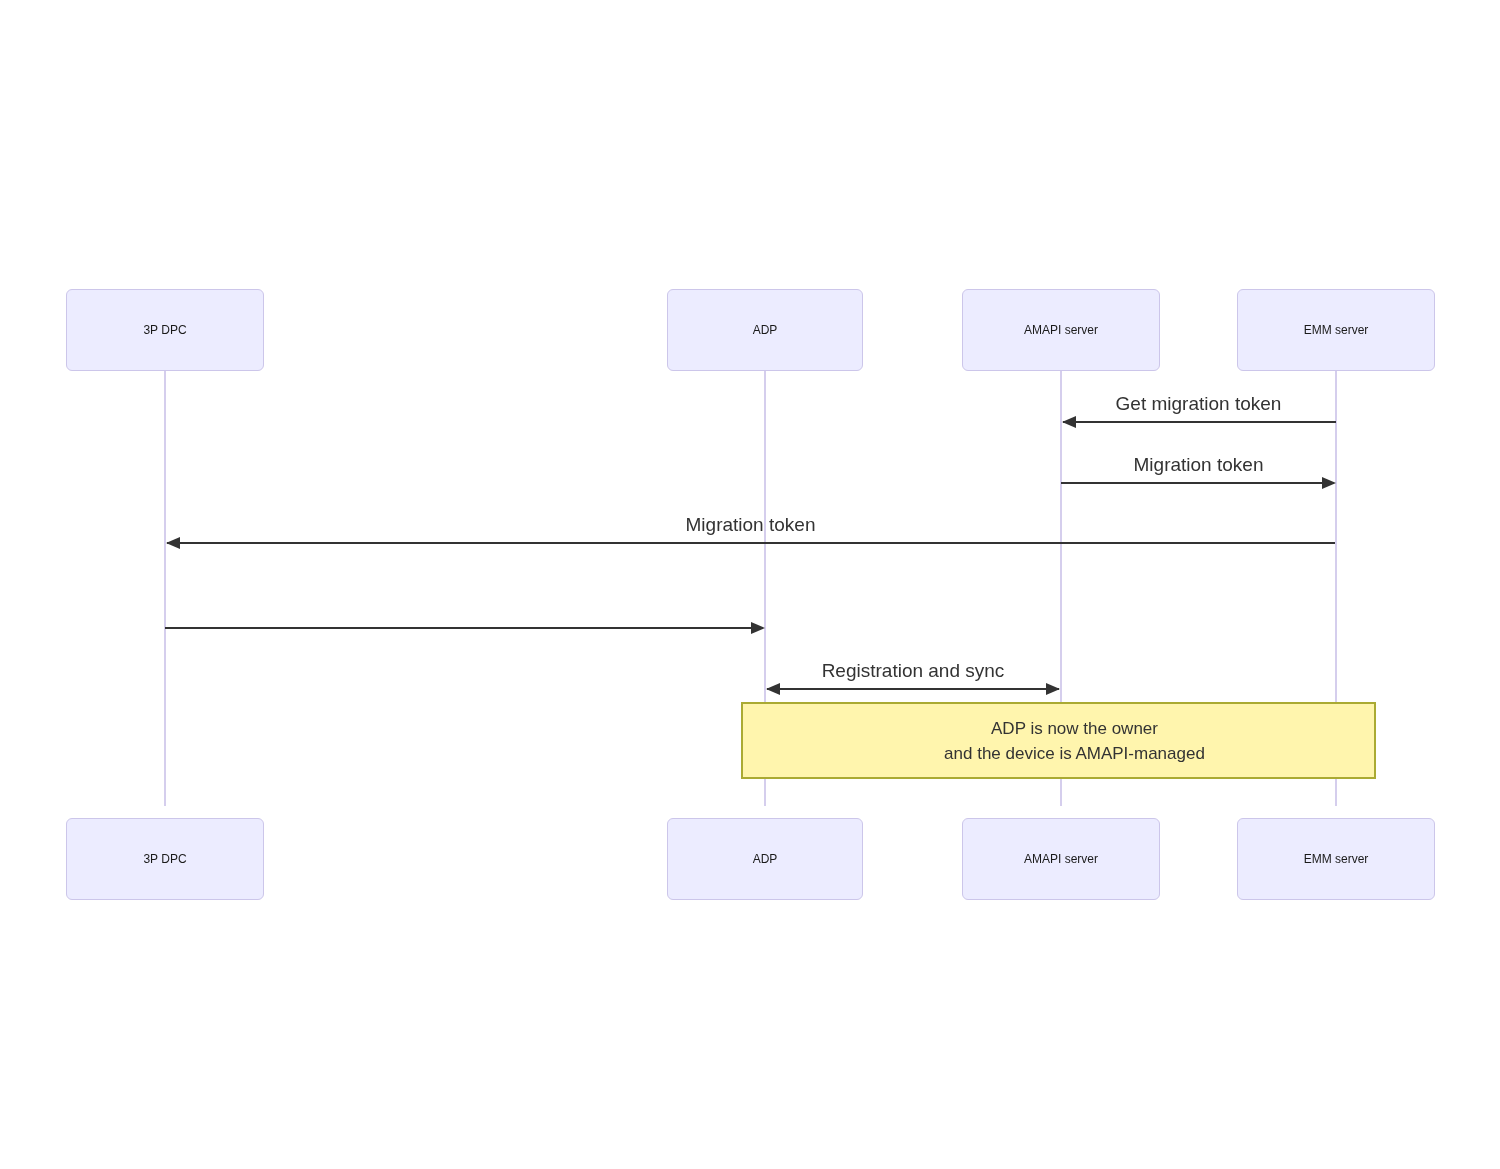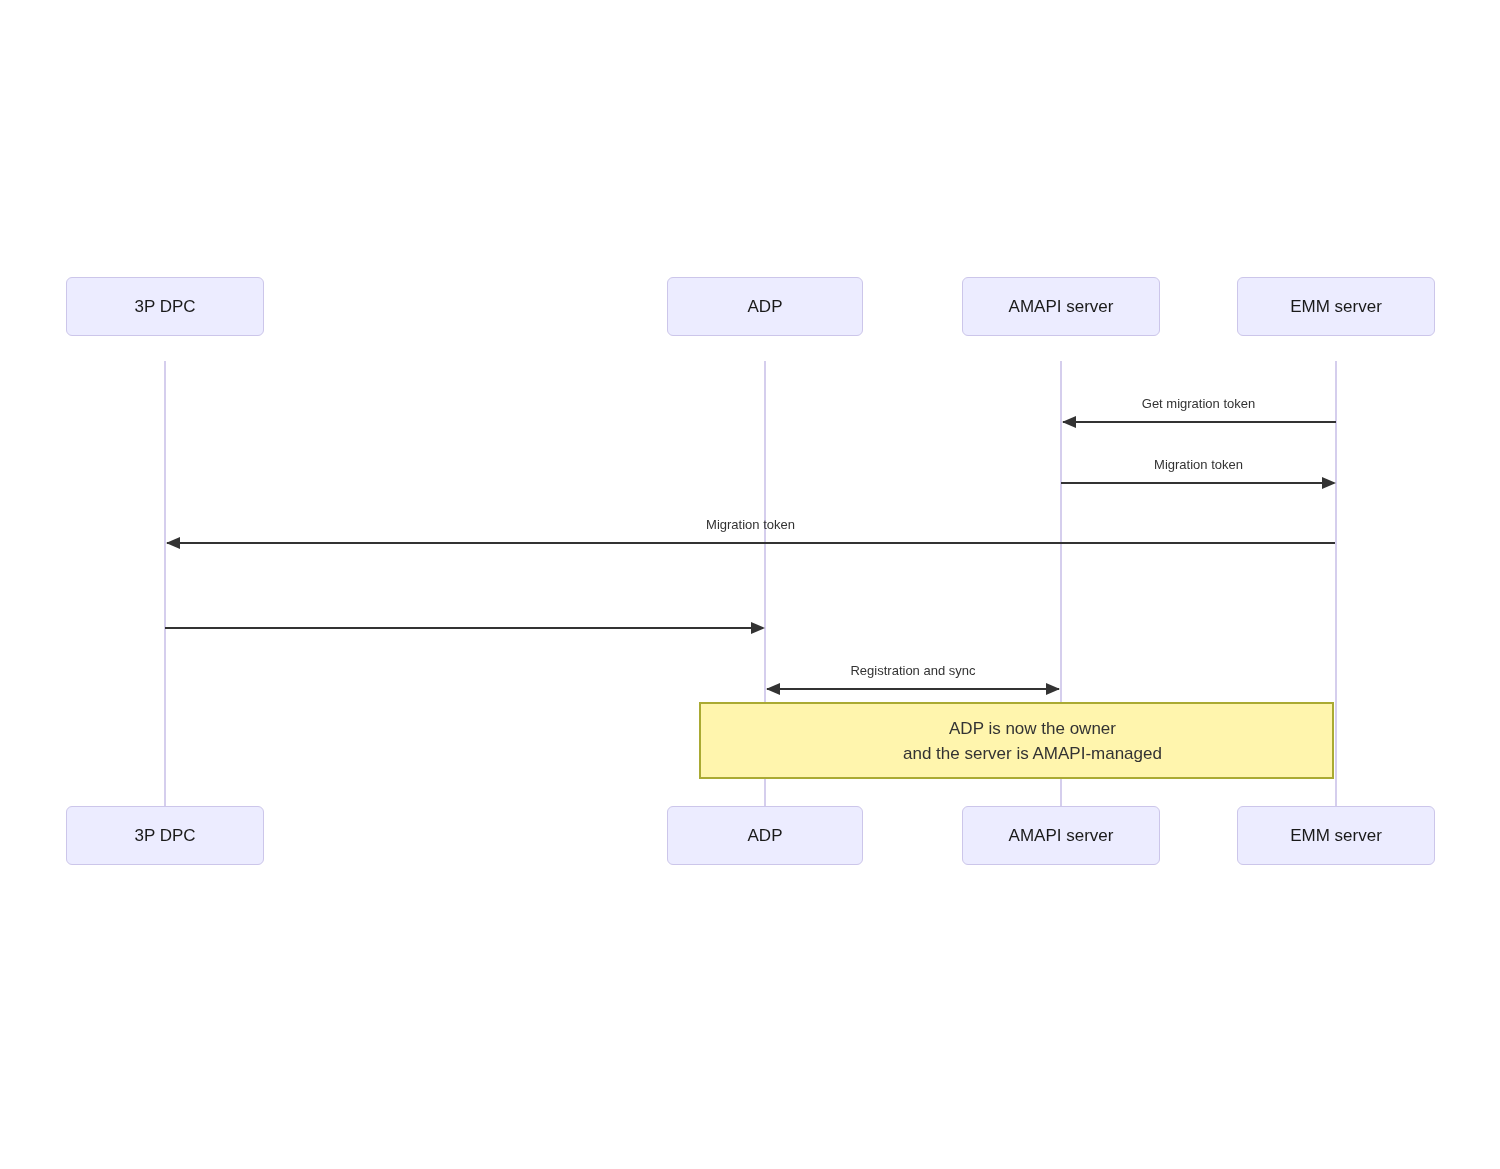--- a/index.html
+++ b/index.html
@@ -15,50 +15,51 @@
   html,body{margin:0;padding:0;background:#ffffff;}
   #canvas{
     position:relative;
     width:1500px;height:1169px;
     background:#ffffff;
     font-family:"Liberation Sans","DejaVu Sans",sans-serif;
     overflow:hidden;
   }
   .actor{
     position:absolute;
-    height:59px;
+    height:82px;
     background:var(--actor-fill);
     border:1px solid var(--actor-border);
     border-radius:6px;
     display:flex;align-items:center;justify-content:center;
-    font-size:17px;color:var(--actor-text);
+    font-size:12px;color:var(--actor-text);
     box-sizing:border-box;
+    margin-top:12px;
   }
   .lifeline{
     position:absolute;
     width:2px;top:361px;height:445px;
     background:var(--lifeline);
   }
   .msg-label{
     position:absolute;
     text-align:center;
-    font-size:13px;line-height:24px;
+    font-size:19px;line-height:24px;
     color:var(--msg-text);
     white-space:nowrap;
   }
   .msg-line{
     position:absolute;height:2px;
     background:var(--arrow);
   }
   .head{position:absolute;width:0;height:0;border-top:6px solid transparent;border-bottom:6px solid transparent;}
   .head-left{border-right:14px solid var(--arrow);}
   .head-right{border-left:14px solid var(--arrow);}
   .note{
     position:absolute;
-    left:699px;top:702px;width:635px;height:77px;
+    left:741px;top:702px;width:635px;height:77px;
     background:var(--note-fill);
     border:2px solid var(--note-border);
     box-sizing:border-box;
     display:flex;flex-direction:column;align-items:center;justify-content:center;
     font-size:17px;line-height:25px;color:#333;
     text-align:center;
     padding-left:32px;
   }
 </style>
 </head>
@@ -111,21 +112,21 @@
 
   <div>
     <div class="msg-label" style="left:765px;width:296px;top:659px;text-align:center;">Registration and sync</div>
     <div class="msg-line" style="left:767px;top:688px;width:292px;"></div>
     <div class="head head-left" style="left:766px;top:683px;"></div>
     <div class="head head-right" style="left:1046px;top:683px;"></div>
   </div>
 
   <div class="note">
     <div>ADP is now the owner</div>
-    <div>and the server is AMAPI-managed</div>
+    <div>and the device is AMAPI-managed</div>
   </div>
 
   <div class="actor" style="left:66px;top:806px;width:198px;">
     <span>3P DPC</span>
   </div>
   <div class="actor" style="left:667px;top:806px;width:196px;">
     <span>ADP</span>
   </div>
   <div class="actor" style="left:962px;top:806px;width:198px;">
     <span>AMAPI server</span>

